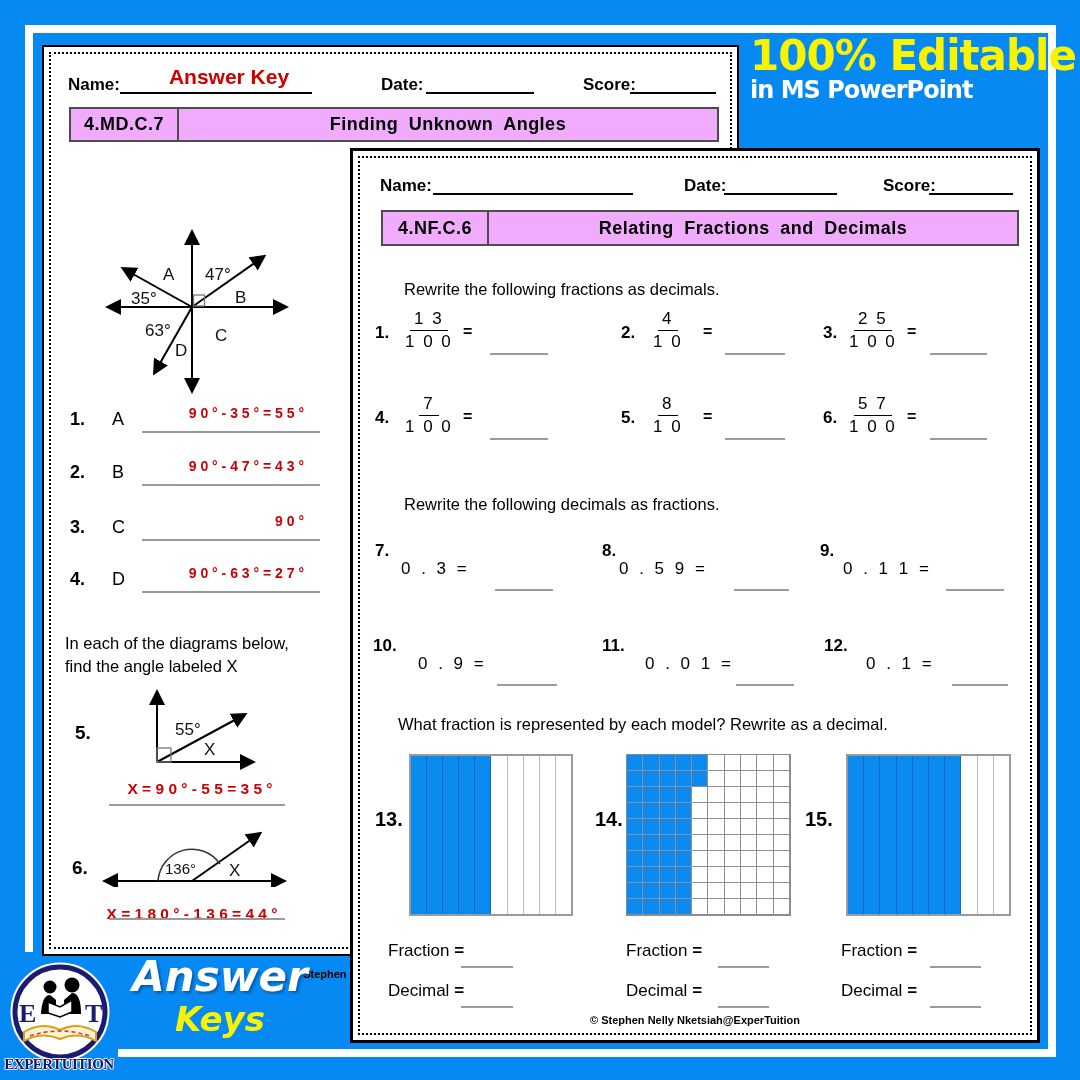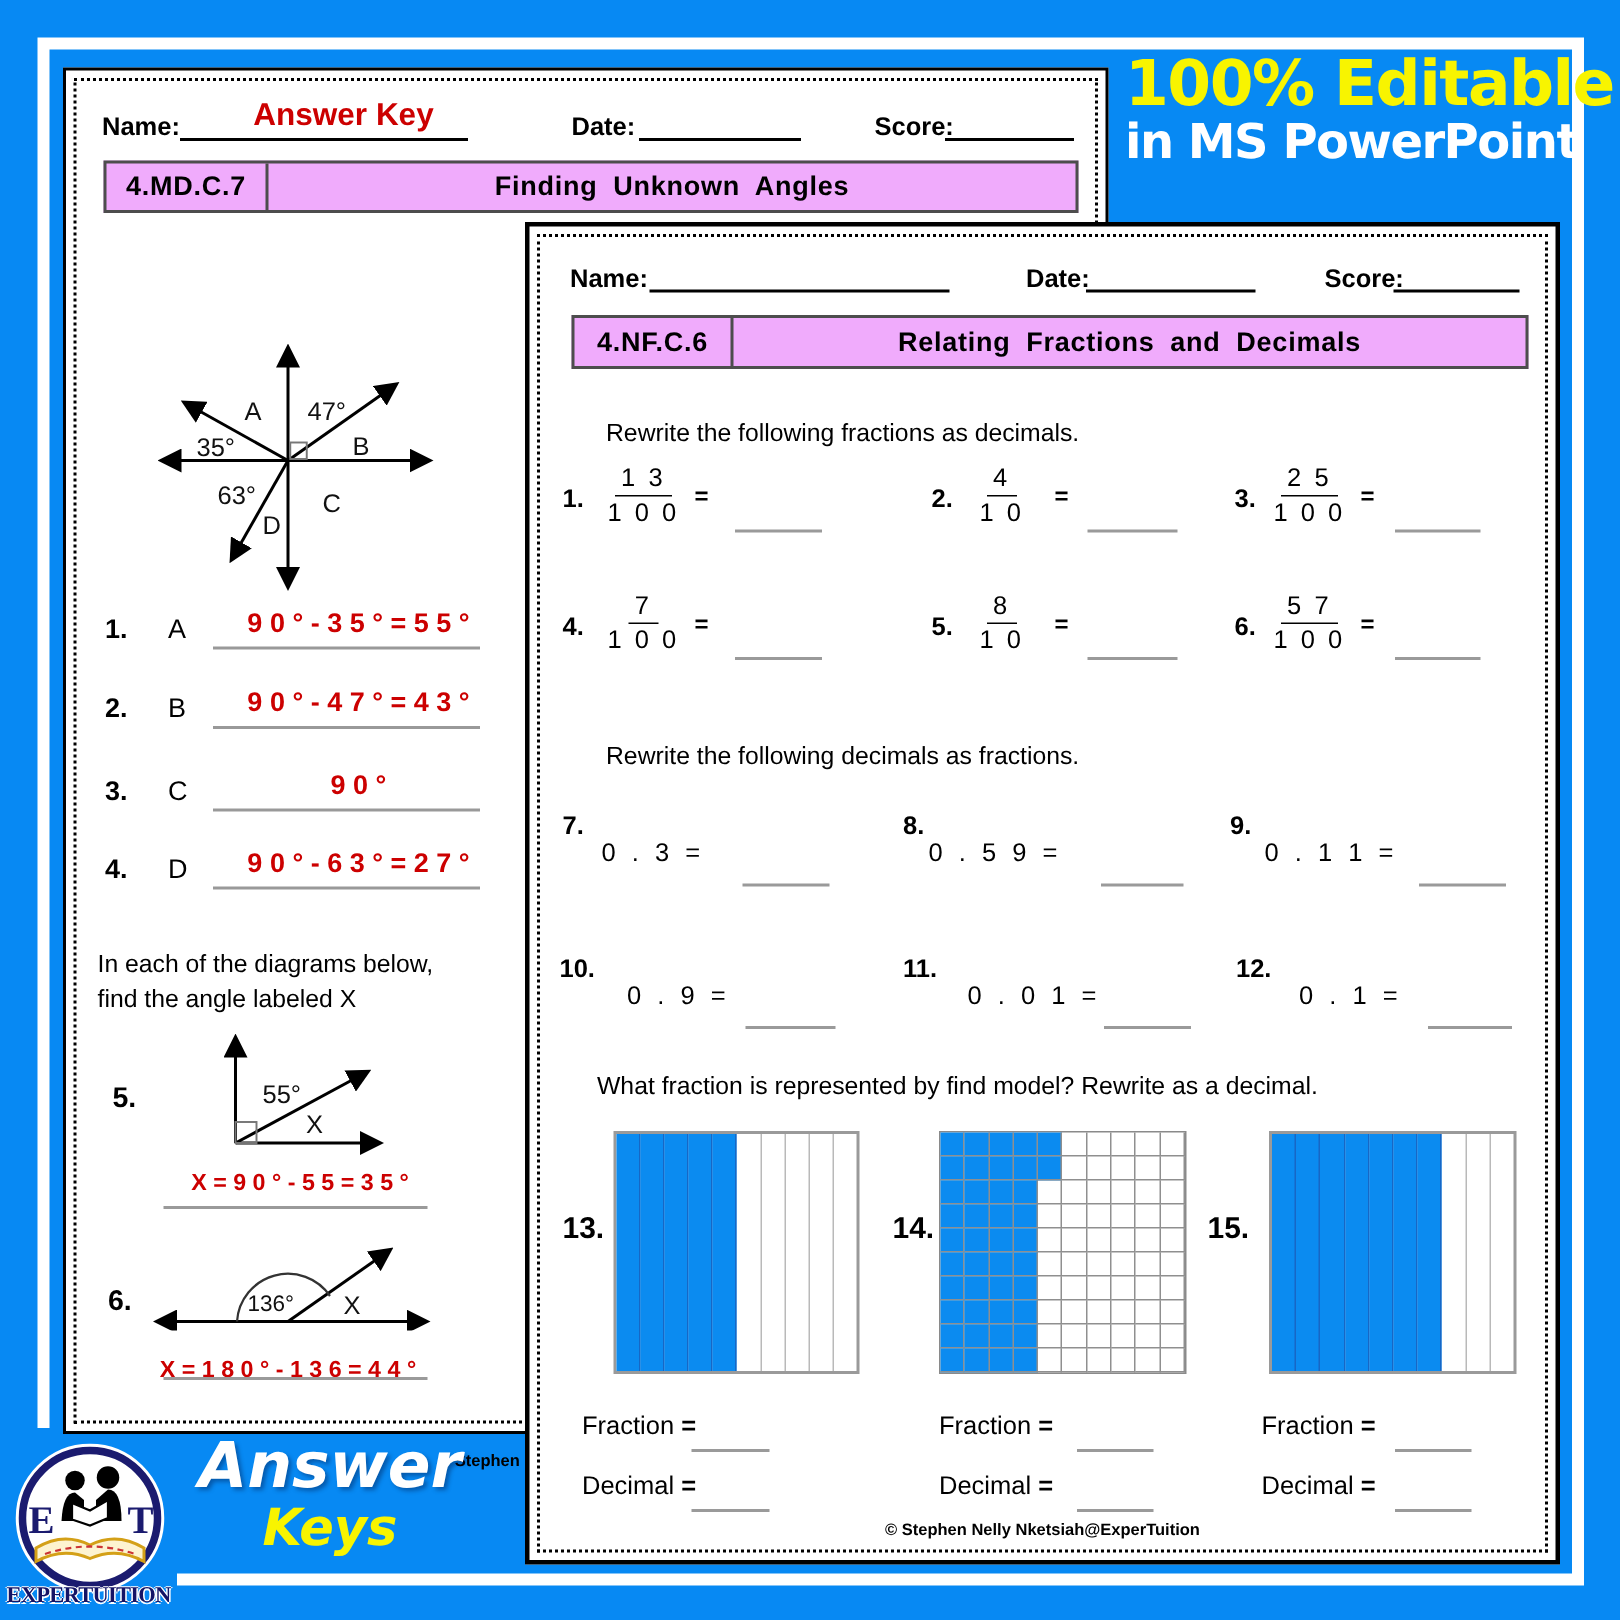--- a/index.html
+++ b/index.html
@@ -28,21 +28,21 @@
   .titlebar .ttl { flex:1; word-spacing:5px; }
 
   .instr { position:absolute; font-size:16.5px; color:#000; line-height:23px; white-space:nowrap; }
 
   .red { color:#cc0000; font-weight:bold; }
 
   
   .arow { position:absolute; left:26px; width:260px; height:28px; }
   .arow .num { position:absolute; left:0; top:2px; font-weight:bold; font-size:18px; }
   .arow .letter { position:absolute; left:42px; top:2px; font-size:18px; }
-  .arow .ans { position:absolute; left:80px; top:-2px; width:178px; text-align:center; font-size:18px; white-space:nowrap; }
+  .arow .ans { position:absolute; left:56px; top:-2px; width:178px; text-align:right; font-size:14px; white-space:nowrap; }
   .arow .uline { position:absolute; left:72px; width:178px; top:24px; border-top:2px solid #999; }
 
   .pnum { position:absolute; font-weight:bold; font-size:19px; }
   .redans { position:absolute; text-align:center; font-size:15.5px; white-space:nowrap; }
 
   .diag { position:absolute; }
   .diag line, .diag path.ln { stroke:#000; stroke-width:2; fill:none; }
   .diag text { font-family:"Liberation Sans",sans-serif; font-size:17px; fill:#111; }
   .diag .sq { fill:none; stroke:#777; stroke-width:1.3; }
   .diag .arc { fill:none; stroke:#333; stroke-width:1.5; }
@@ -66,21 +66,21 @@
   .g100 { position:absolute; display:grid; grid-template-columns:repeat(10,1fr); grid-template-rows:repeat(10,1fr); border:1.5px solid #8a8a8a; background:#fff; }
   .g100 .cell { border-right:1px solid #8f8f8f; border-bottom:1px solid #8f8f8f; }
   .g100 .cell.filled { background:#0b8bf0; }
 
   .fdlabel { position:absolute; font-size:17px; white-space:nowrap; }
   .fdlabel b { font-weight:bold; }
 
   
   .promo { position:absolute; left:750px; top:34px; width:300px; font-family:"DejaVu Sans",sans-serif; font-weight:bold; line-height:1.05; white-space:nowrap; }
   .promo .l1 { font-size:42px; color:#f8f400; letter-spacing:-1px; }
-  .promo .l2 { font-size:32px; color:#ffffff; letter-spacing:-1px; }
+  .promo .l2 { font-size:24px; color:#ffffff; letter-spacing:-1px; }
 
   .answer-keys { position:absolute; left:120px; top:956px; width:200px; text-align:center; font-family:"DejaVu Sans",sans-serif; font-style:italic; font-weight:bold; line-height:1.0; }
   .answer-keys .a1 { font-size:42px; color:#ffffff; text-shadow:2px 2px 3px rgba(0,0,40,.35); }
   .answer-keys .a2 { font-size:34px; color:#f8f400; margin-top:4px; }
 
   .logo { position:absolute; left:4px; top:962px; width:112px; }
   .logo-name { position:absolute; left:0px; top:1040px; width:118px; text-align:center; font-family:"Liberation Serif",serif; font-weight:bold; font-size:15px; color:#141466; letter-spacing:-0.5px;
      text-shadow:-1px 0 #fff,1px 0 #fff,0 -1px #fff,0 1px #fff;margin-top:16px; }
 </style>
 </head>
@@ -282,21 +282,21 @@
     <div class="blank" style="left:144px; top:533px; width:60px;"></div>
 
     <span class="lbl" style="left:249px; top:485px;">11.</span>
     <span class="dval" style="left:292px; top:503px;">0 . 0 1 =</span>
     <div class="blank" style="left:383px; top:533px; width:58px;"></div>
 
     <span class="lbl" style="left:471px; top:485px;">12.</span>
     <span class="dval" style="left:513px; top:503px;">0 . 1  =</span>
     <div class="blank" style="left:599px; top:533px; width:56px;"></div>
 
-    <div class="instr" style="left:45px; top:562px;">What fraction is represented by find model? Rewrite as a decimal.</div>
+    <div class="instr" style="left:45px; top:562px;">What fraction is represented by each model? Rewrite as a decimal.</div>
 
     <span class="pnum" style="left:22px; top:657px; font-size:20px;">13.</span>
     <div class="gcols" style="left:56px; top:603px; width:164px; height:162px;">
         <div class="col filled"></div>
         <div class="col filled"></div>
         <div class="col filled"></div>
         <div class="col filled"></div>
         <div class="col filled"></div>
         <div class="col"></div>
         <div class="col"></div>

